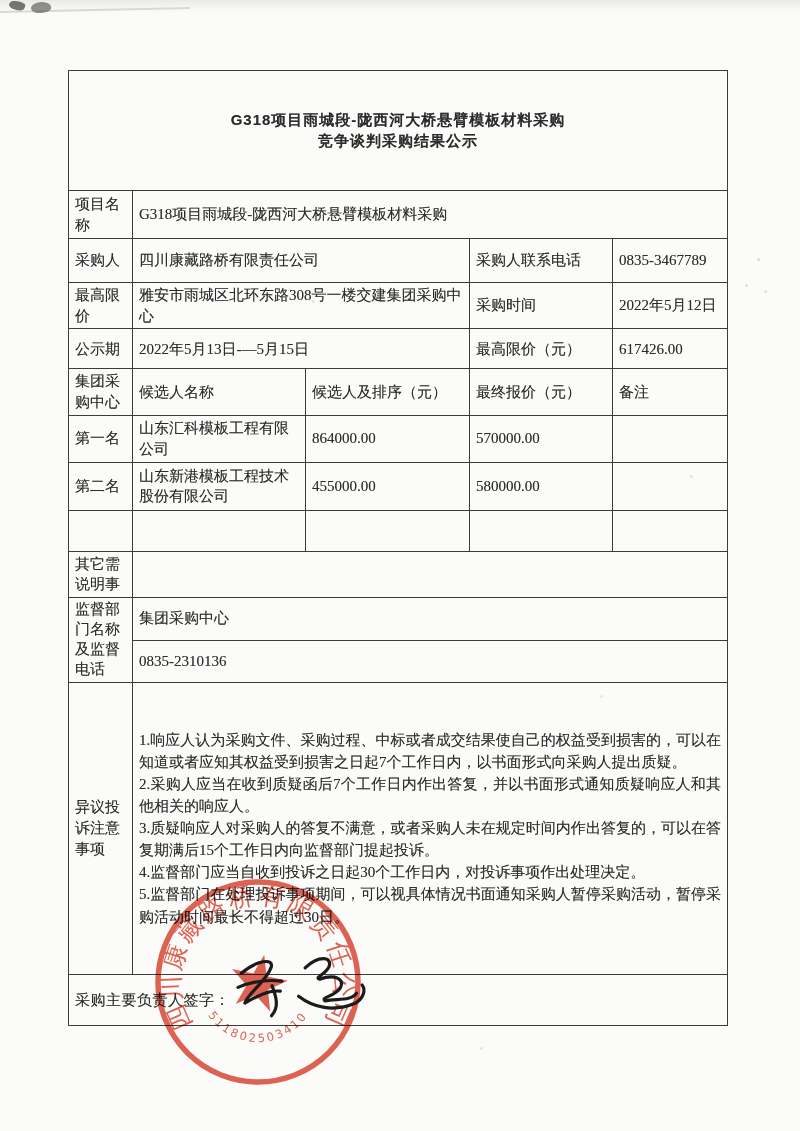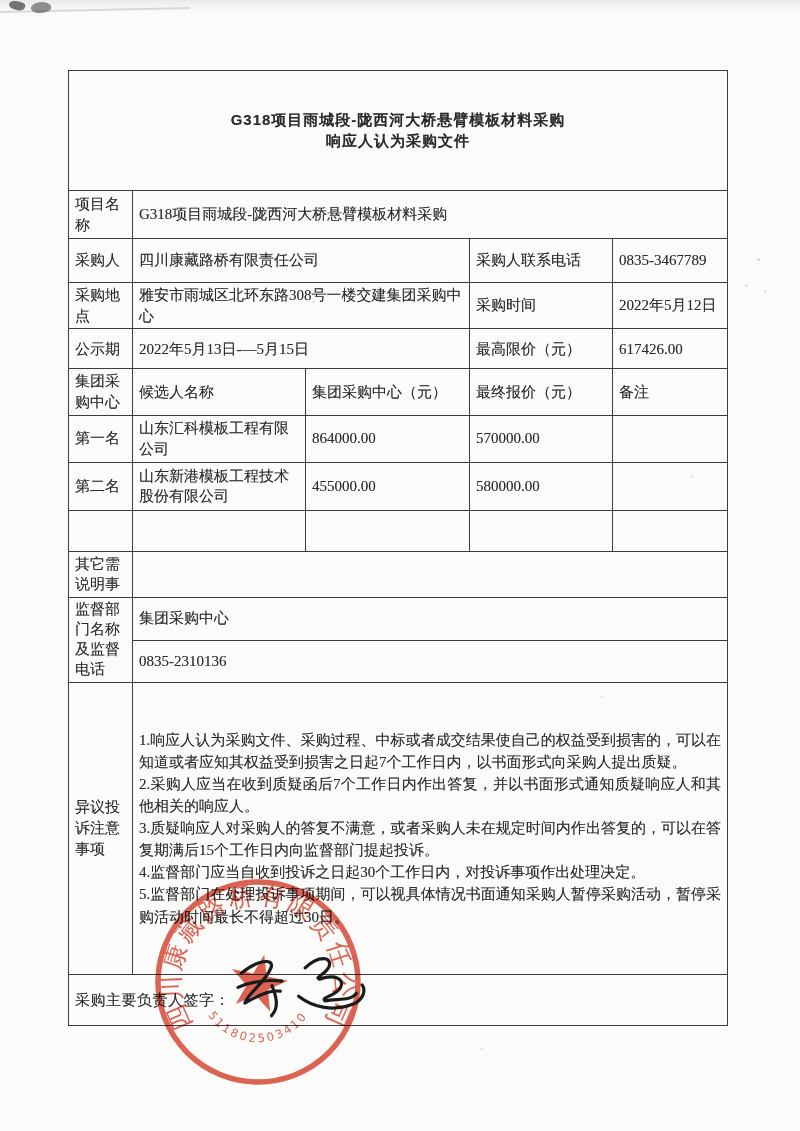--- a/index.html
+++ b/index.html
@@ -76,49 +76,49 @@
     <col style="width:64px">
       <col style="width:173px">
       <col style="width:164px">
     <col style="width:143px">
       <col style="width:115px">
   </colgroup>
   <tbody>
       <tr style="height:120px">
     <td colspan="5" class="title-cell">
       <div>G318项目雨城段-陇西河大桥悬臂模板材料采购</div>
-      <div>响应人认为采购文件</div>
+      <div>竞争谈判采购结果公示</div>
     </td>
   </tr>
   <tr style="height:48px">
     <td class="lbl">项目名称</td>
     <td colspan="4" class="val">G318项目雨城段-陇西河大桥悬臂模板材料采购</td>
   </tr>
   <tr style="height:44px">
     <td class="lbl">采购人</td>
     <td colspan="2" class="val">四川康藏路桥有限责任公司</td>
     <td class="ctr">采购人联系电话</td>
     <td class="ctr">0835-3467789</td>
   </tr>
   <tr style="height:45px">
-    <td class="lbl">采购地点</td>
+    <td class="lbl">最高限价</td>
     <td colspan="2" class="val">雅安市雨城区北环东路308号一楼交建集团采购中心</td>
     <td class="ctr">采购时间</td>
     <td class="ctr">2022年5月12日</td>
   </tr>
   <tr style="height:40px">
     <td class="lbl">公示期</td>
     <td colspan="2" class="val">2022年5月13日-—5月15日</td>
     <td class="ctr">最高限价（元）</td>
     <td class="ctr">617426.00</td>
   </tr>
   <tr style="height:44px">
     <td class="lbl ctr">集团采购中心</td>
     <td class="ctr">候选人名称</td>
-    <td class="ctr">集团采购中心（元）</td>
+    <td class="ctr">候选人及排序（元）</td>
     <td class="ctr">最终报价（元）</td>
     <td class="ctr">备注</td>
   </tr>
   <tr style="height:47px">
     <td class="ctr">第一名</td>
     <td class="ctr">山东汇科模板工程有限公司</td>
     <td class="ctr">864000.00</td>
     <td class="ctr">570000.00</td>
     <td class="ctr"></td>
   </tr>

